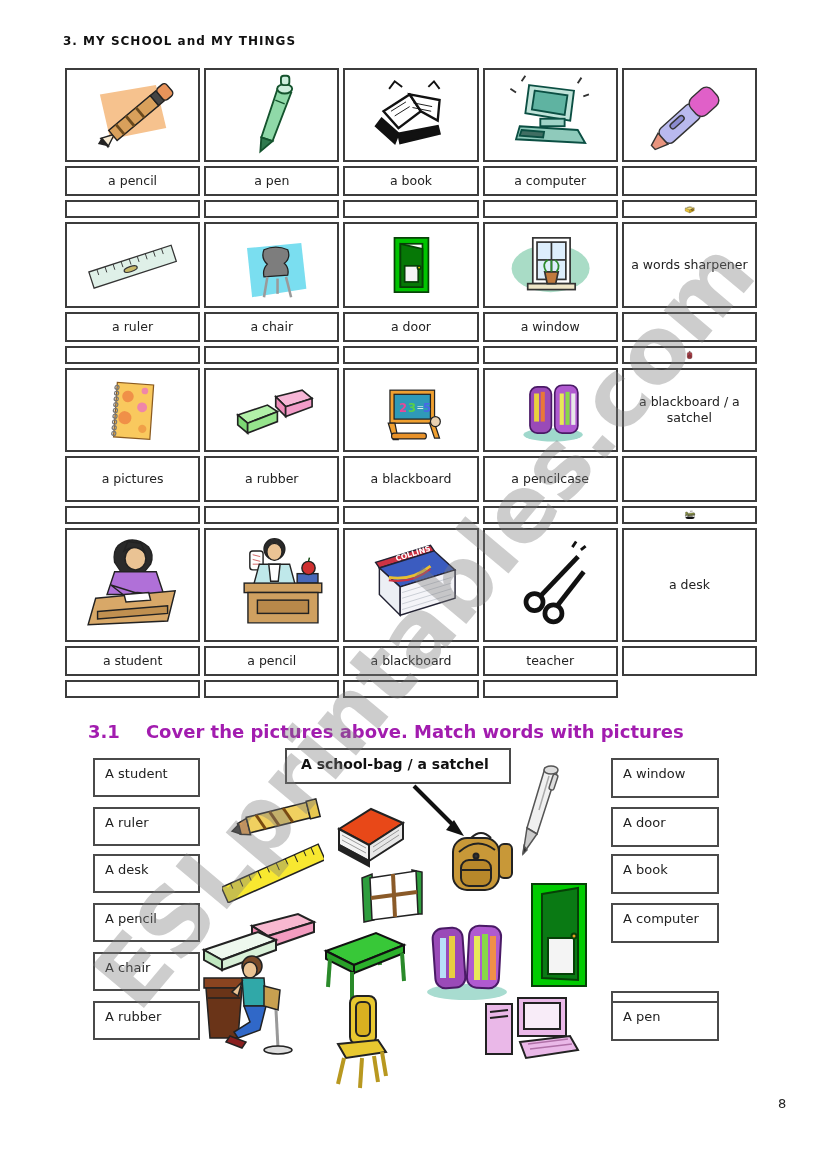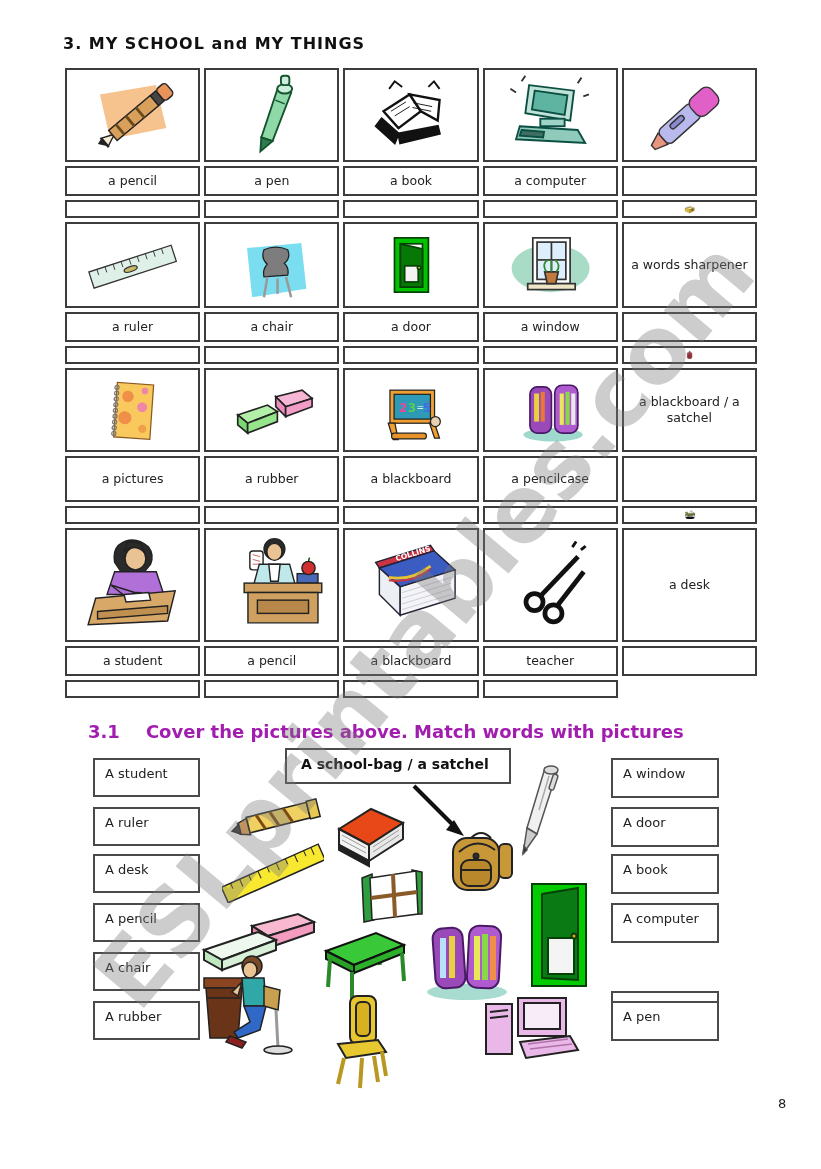--- a/index.html
+++ b/index.html
@@ -1,18 +1,18 @@
 <!DOCTYPE html>
 <html><head>
 <meta charset="utf-8">
 <style>
   html,body{margin:0;padding:0;}
   body{width:821px;height:1169px;background:#fff;font-family:"DejaVu Sans",sans-serif;position:relative;overflow:hidden;}
   .sheet{position:absolute;inset:0;}
-  .title{position:absolute;left:63px;top:34px;font-size:16px;font-weight:bold;letter-spacing:1px;color:#111;}
+  .title{position:absolute;left:63px;top:34px;font-size:12px;font-weight:bold;letter-spacing:1px;color:#111;}
   .vocab-table{position:absolute;left:65px;top:68px;width:692px;display:grid;grid-template-columns:repeat(5,1fr);grid-template-rows:94px 30px 18px 86px 30px 18px 84px 46px 18px 114px 30px 18px;gap:4px;}
   .cell{border:2px solid #3c3c3c;background:#fff;overflow:hidden;}
   .img-cell{display:flex;align-items:center;justify-content:center;padding:2px;}
   .img-cell svg{width:100%;height:100%;}
   .label-cell{display:flex;align-items:center;justify-content:center;text-align:center;font-size:12.5px;color:#222;line-height:1.25;padding:1px 4px;}
   .spacer-cell{}
   .heading31{position:absolute;left:88px;top:721px;display:flex;gap:26px;font-size:18px;font-weight:bold;color:#a21caf;}
   .word-box{position:absolute;width:107px;height:39px;border:2px solid #4a4a4a;background:#fff;box-sizing:border-box;font-size:13px;color:#222;padding:6px 0 0 10px;}
   .word-box.right{width:108px;height:40px;}
   .callout{position:absolute;left:285px;top:748px;width:226px;height:36px;border:2.5px solid #4a4a4a;background:#fff;box-sizing:border-box;font-size:14px;font-weight:bold;color:#111;padding:6px 0 0 14px;}

